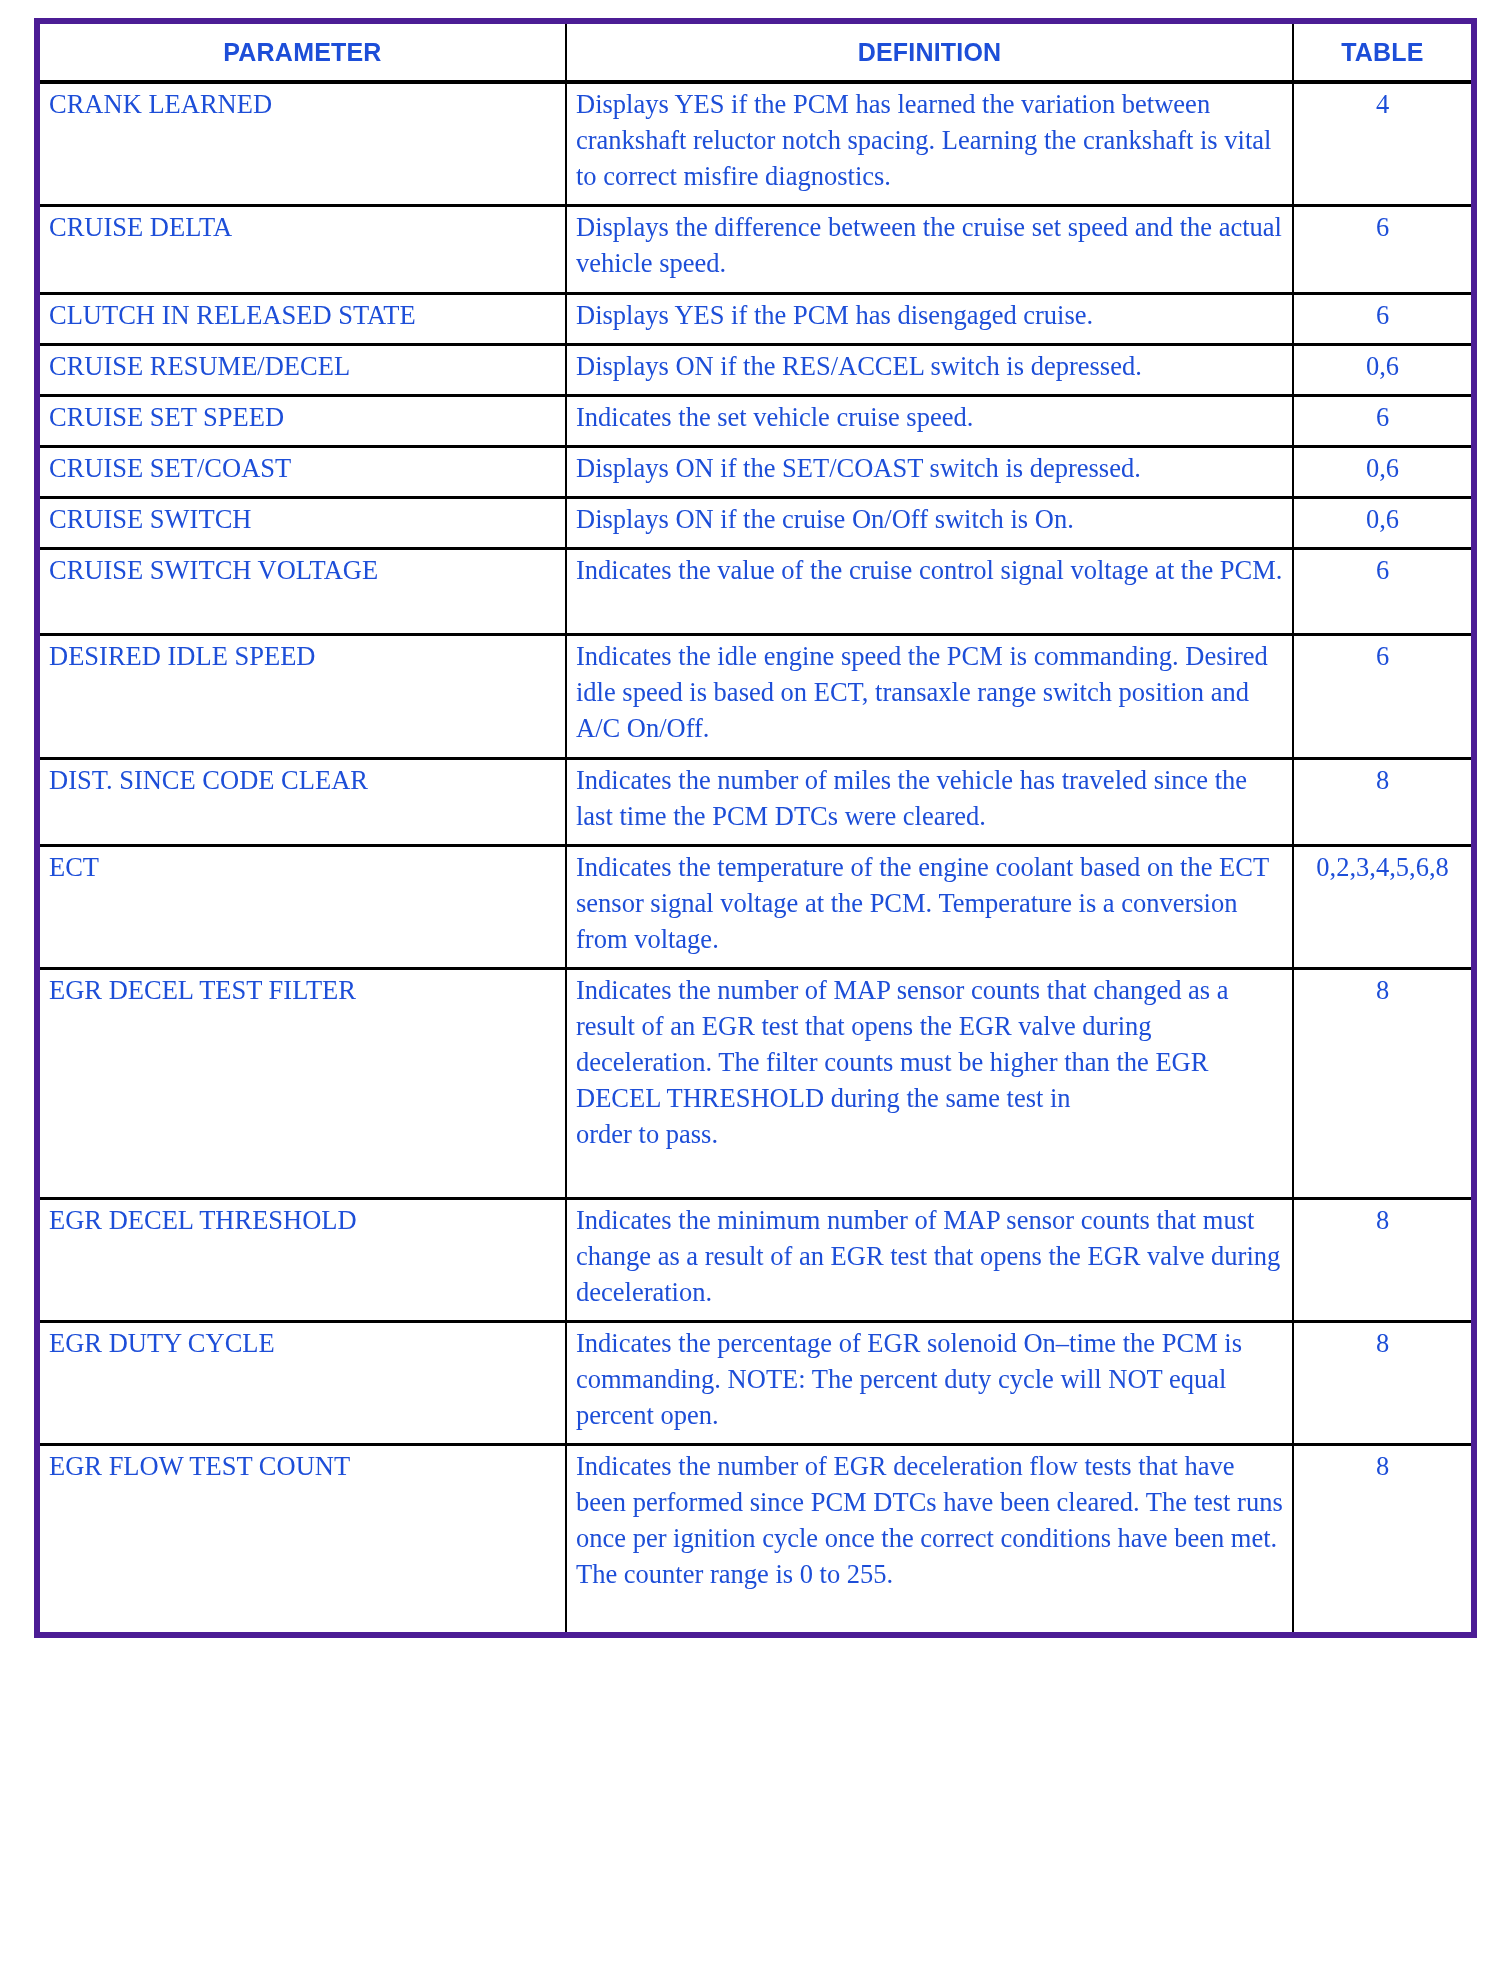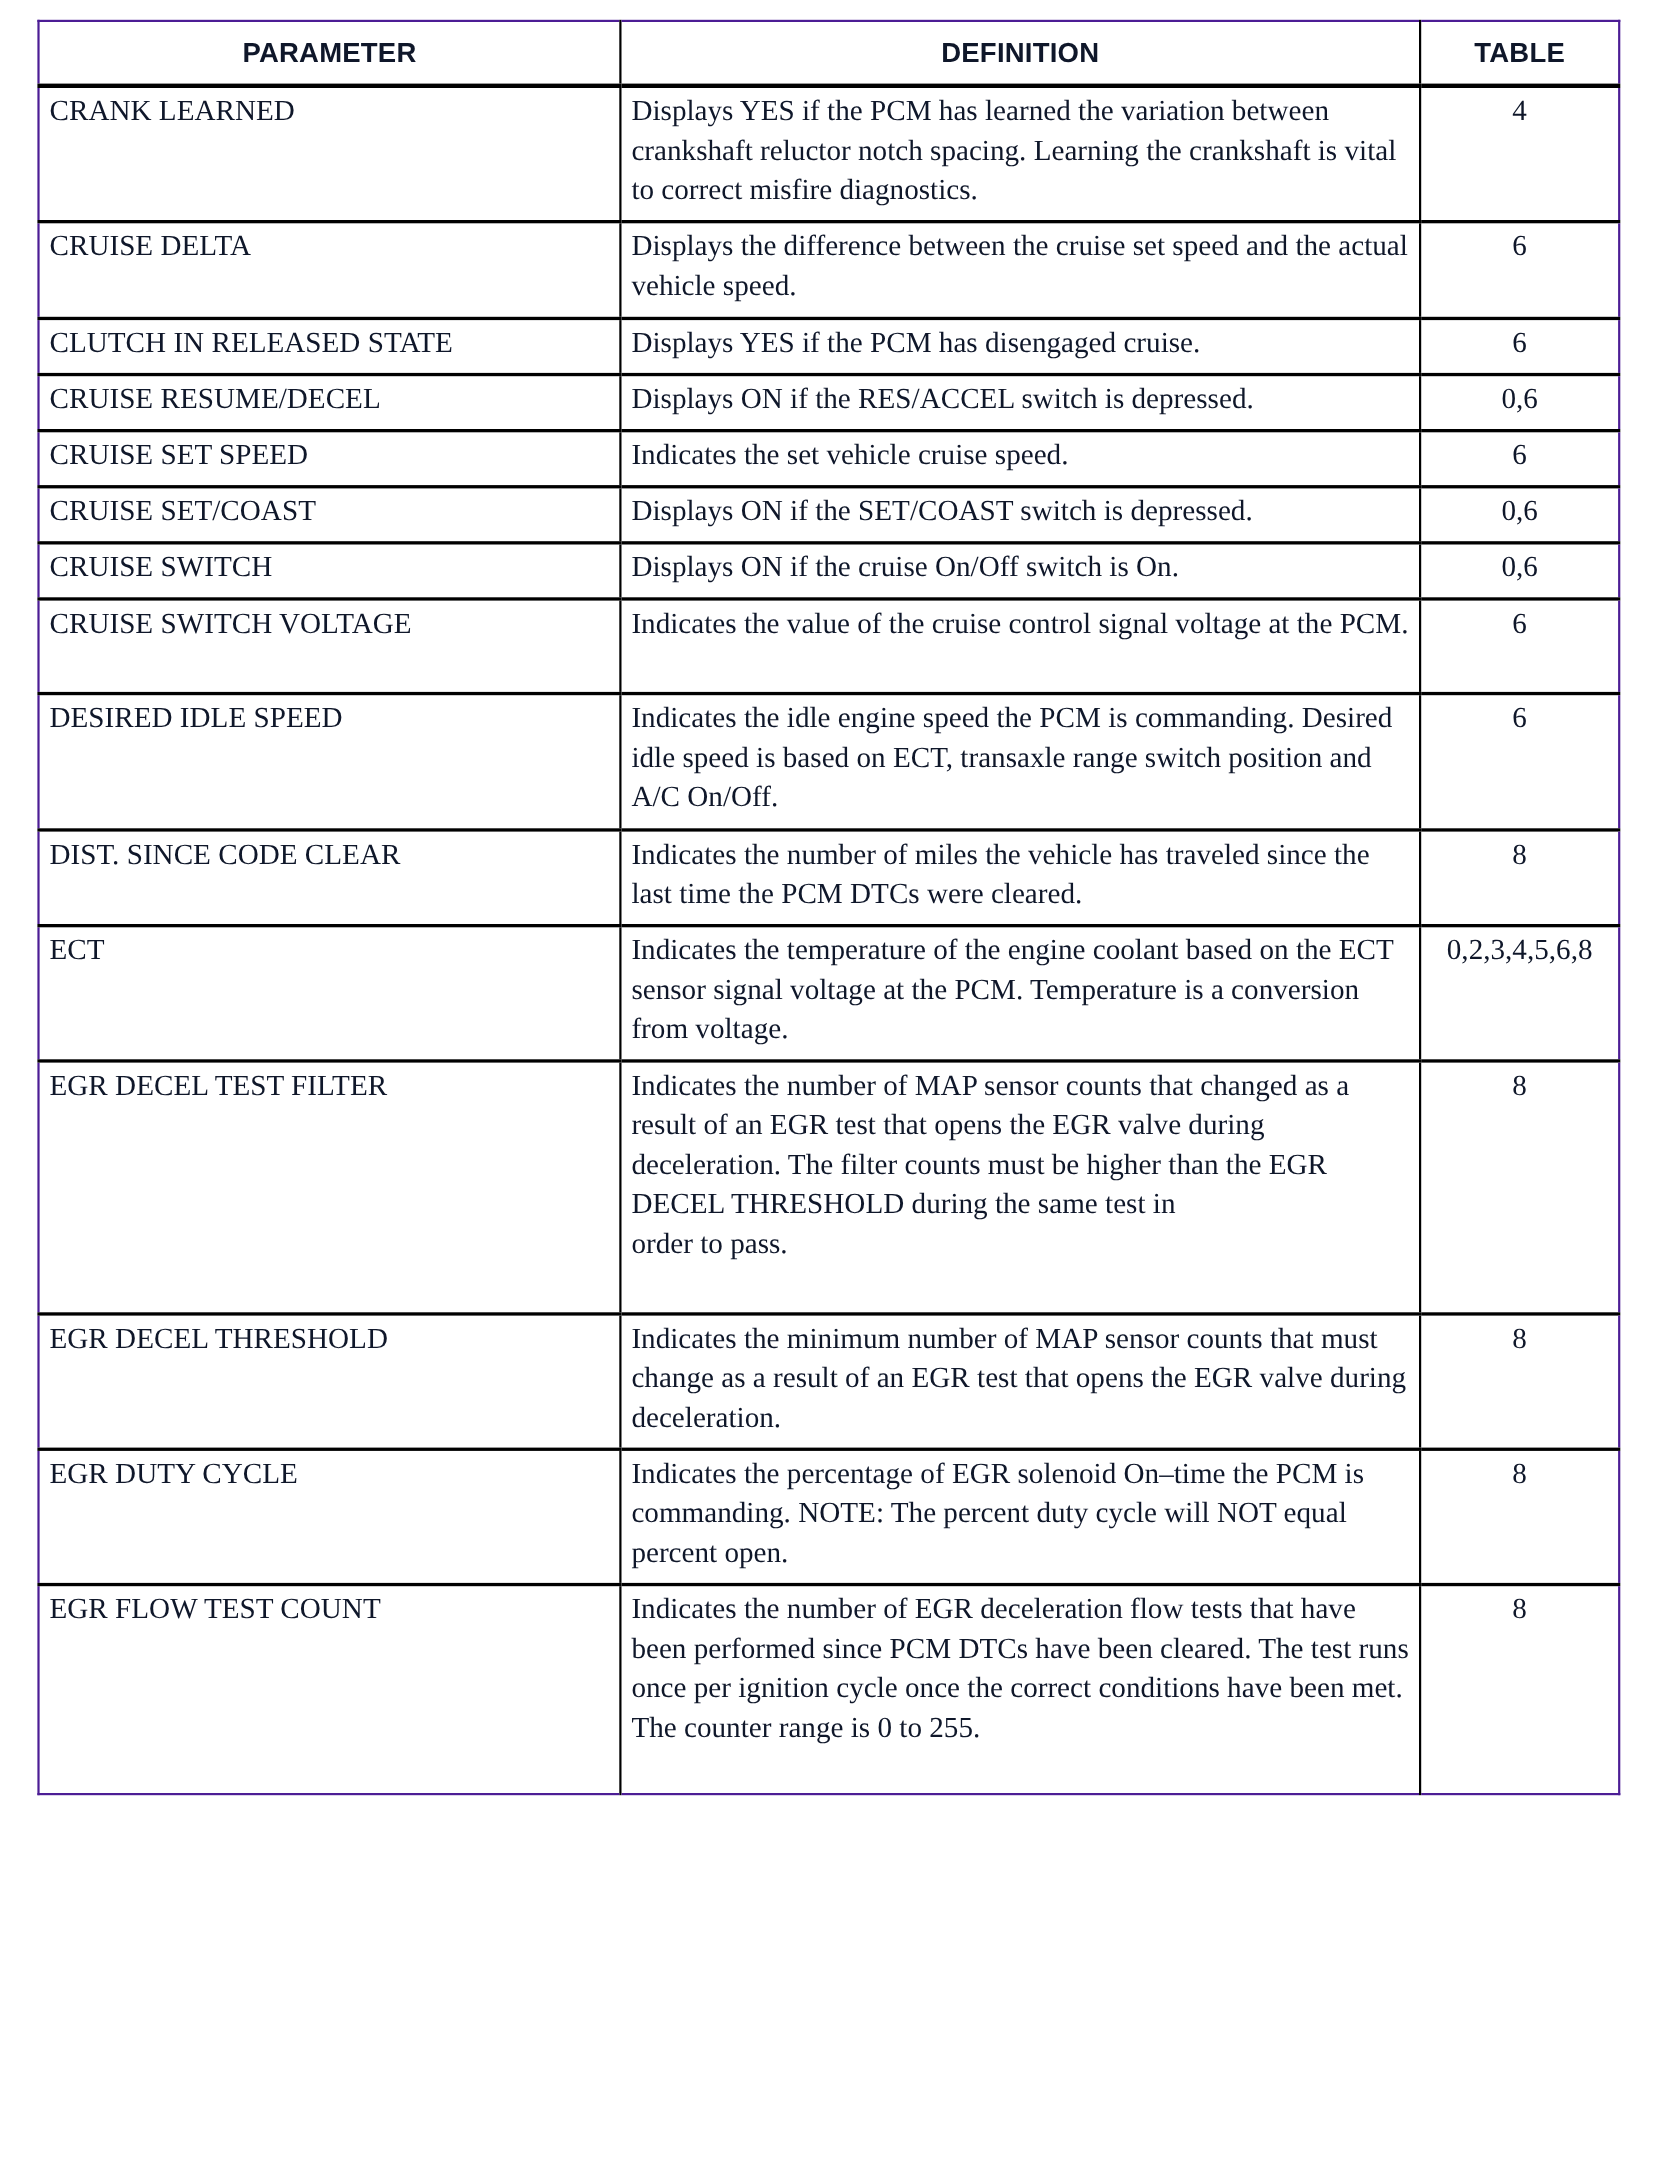--- a/index.html
+++ b/index.html
@@ -3,23 +3,23 @@
 <meta charset="utf-8">
 <style>
   html, body { margin: 0; padding: 0; background: #ffffff; }
   body { width: 1504px; height: 1970px; position: relative; overflow: hidden; }
   .doc-table {
     position: absolute;
     left: 34px; top: 18px;
     width: 1437px;
     border-collapse: collapse;
     table-layout: fixed;
-    border: 2px solid #4c1d95;
+    border: 6px solid #4c1d95;
     font-family: "Liberation Serif", "DejaVu Serif", serif;
-    color: #0f172a;
+    color: #1d4ed8;
   }
   .doc-table col.c1 { width: 529px; }
   .doc-table col.c2 { width: 727px; }
   .doc-table col.c3 { width: 181px; }
   .doc-table th {
     font-family: "Liberation Sans", "DejaVu Sans", sans-serif;
     font-weight: bold;
     font-size: 25px;
     height: 56px;
     text-align: center;

